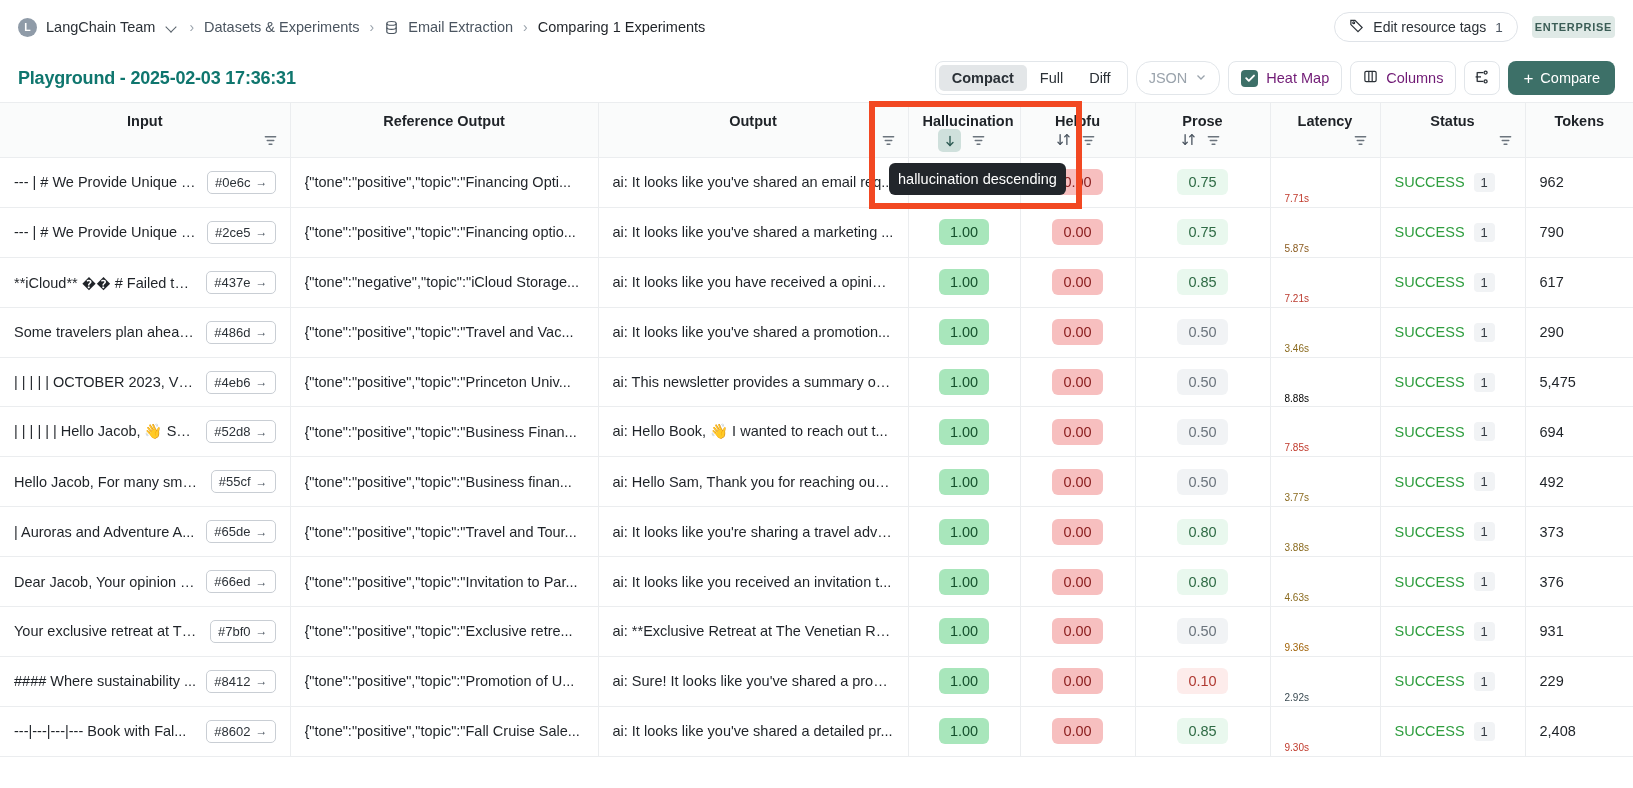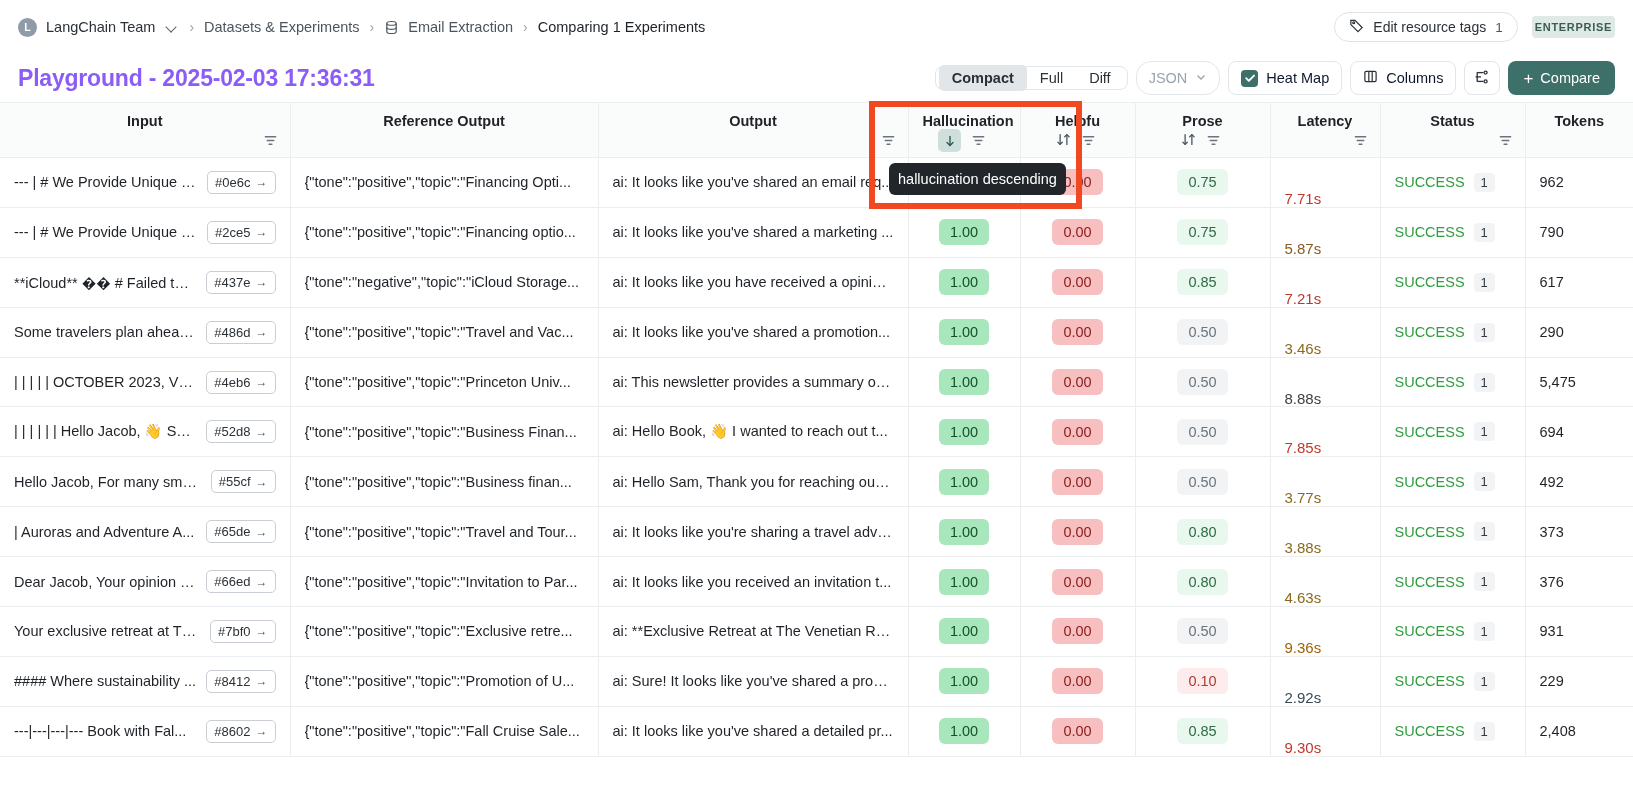--- a/index.html
+++ b/index.html
@@ -60,40 +60,40 @@
     background: #dfe9e6; color: #3b5d56;
     font-size: 11px; font-weight: 700; letter-spacing: .7px;
     padding: 5px 3px; border-radius: 4px;
   }
 
   
   .titlerow {
     height: 48px; display: flex; align-items: center;
     padding: 0 18px; position: relative;
   }
-  .page-title { font-size: 23px; font-weight: 700; color: #8b5cf6; letter-spacing: -.2px; }
+  .page-title { font-size: 18px; font-weight: 700; color: #0f766e; letter-spacing: -.2px; }
   .toolbar {
     position: absolute; right: 18px; top: 50%; transform: translateY(-50%);
     display: flex; align-items: center; gap: 8px;
   }
   .seg {
     display: flex; align-items: center;
     border: 1px solid #e2e6ea; border-radius: 8px;
-    background: #fff; padding: 3px; height: 24px;
+    background: #fff; padding: 3px; height: 34px;
   }
   .seg-item {
     font-size: 14.5px; color: #2b3137; padding: 0 13px;
     height: 26px; line-height: 26px; border-radius: 5px; cursor: pointer;
   }
   .seg-item.active { background: #e3e6e8; font-weight: 600; }
   .tb-btn {
     display: flex; align-items: center; gap: 8px;
     border: 1px solid #e2e6ea; border-radius: 8px;
     height: 34px; padding: 0 12px; background: #fff;
-    font-size: 14.5px; color: #0f172a; cursor: pointer;
+    font-size: 14.5px; color: #701a75; cursor: pointer;
   }
   .tb-btn.muted { color: #9aa3ac; border-radius: 15px; }
   .tb-btn.icononly { padding: 0 9px; }
   .cb {
     width: 17px; height: 17px; border-radius: 4px; background: #3d7068;
     display: flex; align-items: center; justify-content: center;
   }
   .cb svg { display: block; }
   .btn-primary {
     display: flex; align-items: center; gap: 7px;
@@ -154,21 +154,21 @@
     display: inline-flex; align-items: center; justify-content: center;
     min-width: 46px; height: 26px; padding: 0 11px;
     border-radius: 6px; font-size: 14.5px;
   }
   .pill.green { background: #a8e6bb; color: #15502c; }
   .pill.red   { background: #f7bfbf; color: #8c2020; }
   .pill.g-lite{ background: #e9f8ee; color: #2f6b45; }
   .pill.r-lite{ background: #fdeceb; color: #b03a32; }
   .pill.neutral{ background: #f1f3f5; color: #6b747d; }
 
-  .lat { font-size: 15px; margin-top: 32px; }
+  .lat { font-size: 10px; margin-top: 32px; }
   .status-wrap { display: flex; align-items: center; gap: 9px; }
   .status-ok { color: #2f9e3f; font-size: 14.5px; }
   .status-count {
     background: #f1f3f5; color: #343b42; font-size: 13px;
     padding: 2px 7px; border-radius: 4px;
   }
 
   
   .hl-box {
     position: absolute;
@@ -668,21 +668,21 @@
               <span class="pill red">0.00</span>
             </div>
           </td>
           <td>
             <div class="cell center">
               <span class="pill neutral">0.50</span>
             </div>
           </td>
           <td>
             <div class="cell">
-              <span class="lat" style="color: #404040;">8.88s</span>
+              <span class="lat" style="color: #000000;">8.88s</span>
             </div>
           </td>
           <td>
             <div class="cell">
               <span class="status-wrap">
                 <span class="status-ok">SUCCESS</span>
                 <span class="status-count">1</span>
               </span>
             </div>
           </td>

